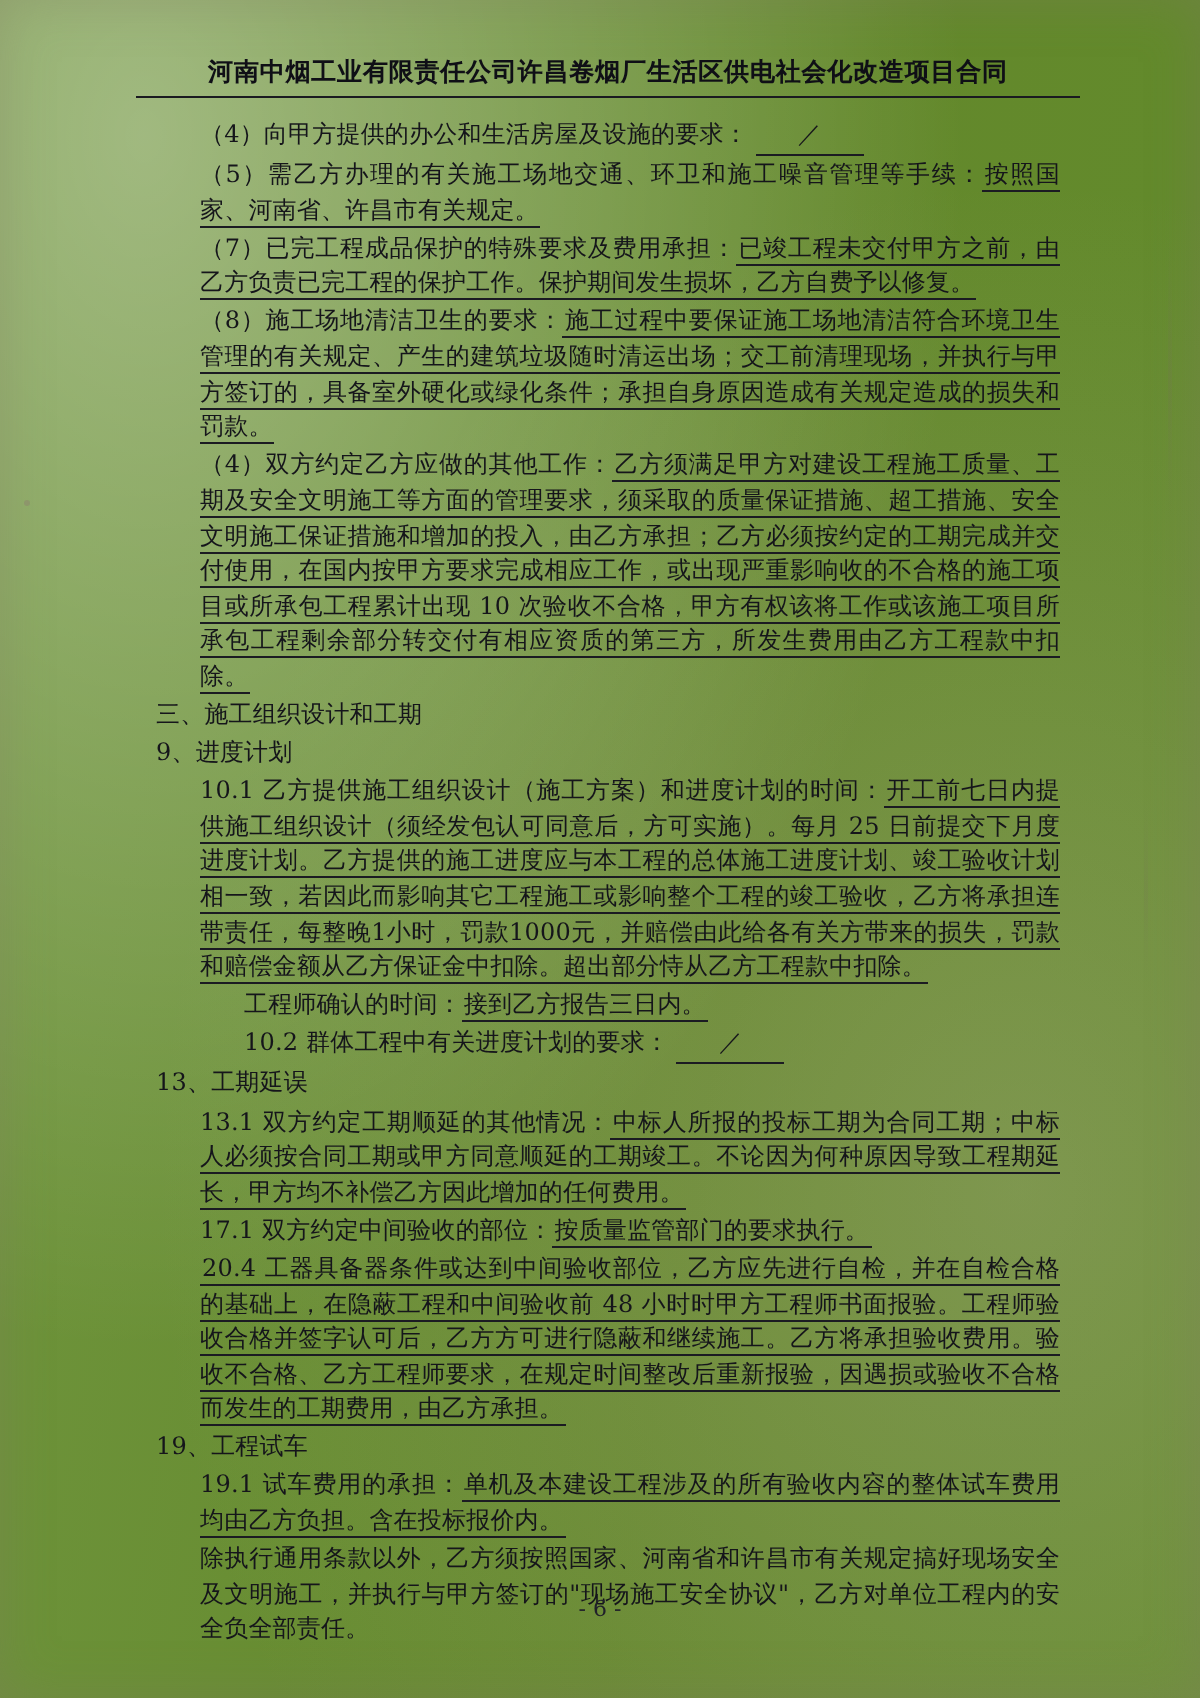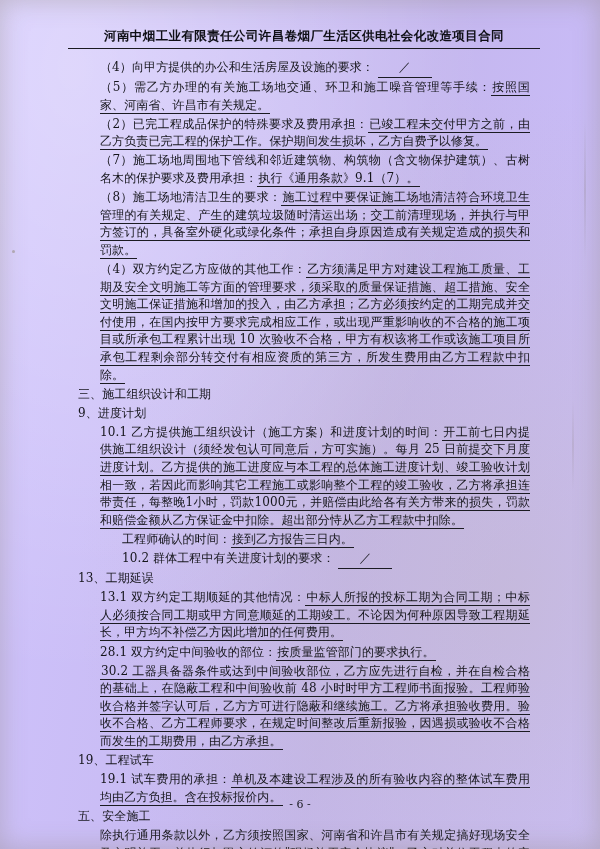--- a/index.html
+++ b/index.html
@@ -10,21 +10,21 @@
     width: 600px;
     height: 849px;
     background: #d8d2c4;
     font-family: "DejaVu Sans", sans-serif;
     overflow: hidden;
   }
   .page {
     position: relative;
     width: 600px;
     height: 849px;
-    background: #c4b5fd;
+    background: #4d7c0f;
     box-sizing: border-box;
   }
   
   .paper-tex {
     position: absolute;
     inset: 0;
     background:
       radial-gradient(ellipse at 12% 8%, rgba(255,255,255,0.35), rgba(255,255,255,0) 55%),
       radial-gradient(ellipse at 85% 70%, rgba(190,180,160,0.30), rgba(255,255,255,0) 60%),
       linear-gradient(100deg, rgba(255,255,255,0.20), rgba(200,192,172,0.18) 60%, rgba(255,255,255,0.12));
@@ -133,26 +133,23 @@
     <p class="line ind2">
       <span>（4）向甲方提供的办公和生活房屋及设施的要求：</span>
       <span class="blank">／</span>
     </p>
 
     <p class="line ind2">
       <span>（5）需乙方办理的有关施工场地交通、环卫和施工噪音管理等手续：</span><span class="u">按照国家、河南省、许昌市有关规定。</span>
     </p>
 
     <p class="line ind2">
-      <span>（2）已完工程成品保护的特殊要求及费用承担：</span><span class="u">已竣工程未交付甲方之前，由乙方负责已完工程的保护工作。保护期间发生损坏，乙方自费予以修复。</span>
-    </p>
-
-    <p class="line ind2">
-      <span>（7）施工场地周围地下管线和邻近建筑物、构筑物（含文物保护建筑）、古树名木的保护要求及费用承担：</span><span class="u">执行《通用条款》9.1（7）。</span>
-    </p>
+      <span>（7）已完工程成品保护的特殊要求及费用承担：</span><span class="u">已竣工程未交付甲方之前，由乙方负责已完工程的保护工作。保护期间发生损坏，乙方自费予以修复。</span>
+    </p>
+
 
     <p class="line ind2">
       <span>（8）施工场地清洁卫生的要求：</span><span class="u">施工过程中要保证施工场地清洁符合环境卫生管理的有关规定、产生的建筑垃圾随时清运出场；交工前清理现场，并执行与甲方签订的，具备室外硬化或绿化条件；承担自身原因造成有关规定造成的损失和罚款。</span>
     </p>
 
     <p class="line ind2">
       <span>（4）双方约定乙方应做的其他工作：</span><span class="u">乙方须满足甲方对建设工程施工质量、工期及安全文明施工等方面的管理要求，须采取的质量保证措施、超工措施、安全文明施工保证措施和增加的投入，由乙方承担；乙方必须按约定的工期完成并交付使用，在国内按甲方要求完成相应工作，或出现严重影响收的不合格的施工项目或所承包工程累计出现 10 次验收不合格，甲方有权该将工作或该施工项目所承包工程剩余部分转交付有相应资质的第三方，所发生费用由乙方工程款中扣除。</span>
     </p>
 
     <p class="line ind1 sec">三、施工组织设计和工期</p>
@@ -172,34 +169,33 @@
     </p>
 
     <p class="line ind1">13、工期延误</p>
 
     <p class="line ind2">
       <span>13.1 双方约定工期顺延的其他情况：</span><span class="u">中标人所报的投标工期为合同工期；中标人必须按合同工期或甲方同意顺延的工期竣工。不论因为何种原因导致工程期延长，甲方均不补偿乙方因此增加的任何费用。</span>
     </p>
 
 
     <p class="line ind2">
-      <span>28.1 双方约定中间验收的部位：</span><span class="u">按质量监管部门的要求执行。</span>
-    </p>
-
-    <p class="line ind2">
-      <span class="u">30.2 工器具备器条件或达到中间验收部位，乙方应先进行自检，并在自检合格的基础上，在隐蔽工程和中间验收前 48 小时时甲方工程师书面报验。工程师验收合格并签字认可后，乙方方可进行隐蔽和继续施工。乙方将承担验收费用。验收不合格、乙方工程师要求，在规定时间整改后重新报验，因遇损或验收不合格而发生的工期费用，由乙方承担。</span>
+      <span>17.1 双方约定中间验收的部位：</span><span class="u">按质量监管部门的要求执行。</span>
+    </p>
+
+    <p class="line ind2">
+      <span class="u">20.4 工器具备器条件或达到中间验收部位，乙方应先进行自检，并在自检合格的基础上，在隐蔽工程和中间验收前 48 小时时甲方工程师书面报验。工程师验收合格并签字认可后，乙方方可进行隐蔽和继续施工。乙方将承担验收费用。验收不合格、乙方工程师要求，在规定时间整改后重新报验，因遇损或验收不合格而发生的工期费用，由乙方承担。</span>
     </p>
 
     <p class="line ind1">19、工程试车</p>
 
     <p class="line ind2">
       <span>19.1 试车费用的承担：</span><span class="u">单机及本建设工程涉及的所有验收内容的整体试车费用均由乙方负担。含在投标报价内。</span>
     </p>
 
-    <p class="line ind1">五、安全施工</p>
 
     <p class="line ind2">除执行通用条款以外，乙方须按照国家、河南省和许昌市有关规定搞好现场安全及文明施工，并执行与甲方签订的"现场施工安全协议"，乙方对单位工程内的安全负全部责任。</p>
   </div>
 
   <div class="pagenum">- 6 -</div>
 
   <div class="mark left-dot"></div>
   <div class="mark right-streak"></div>
   <div class="mark right-streak2"></div>
   <div class="edge-shadow"></div>

